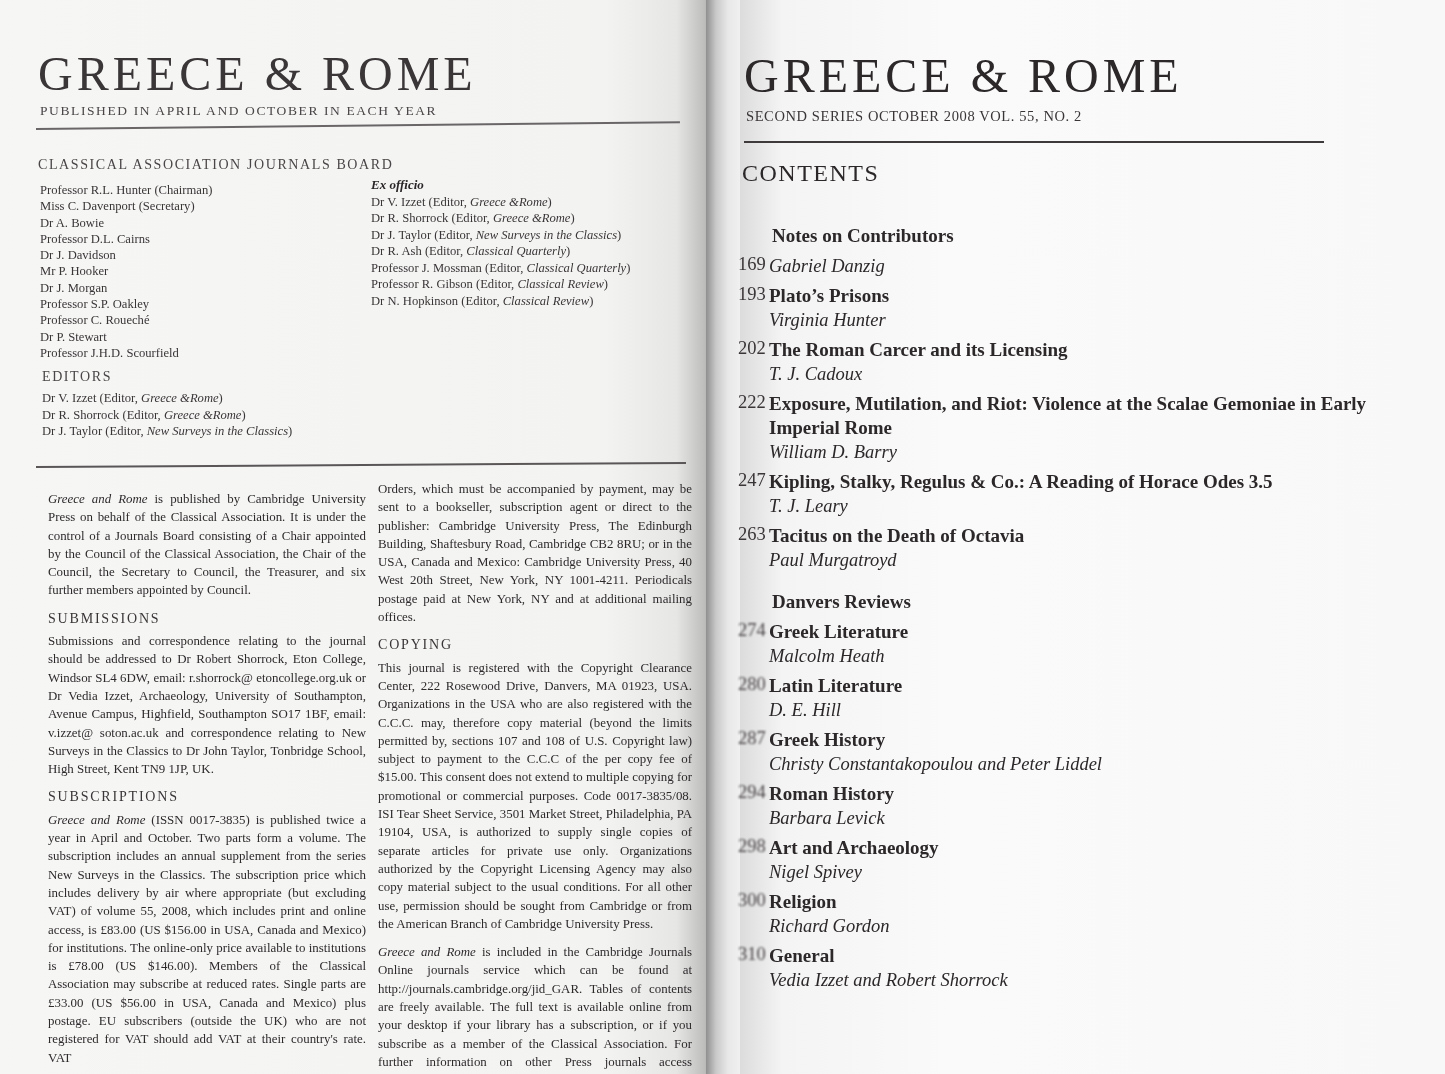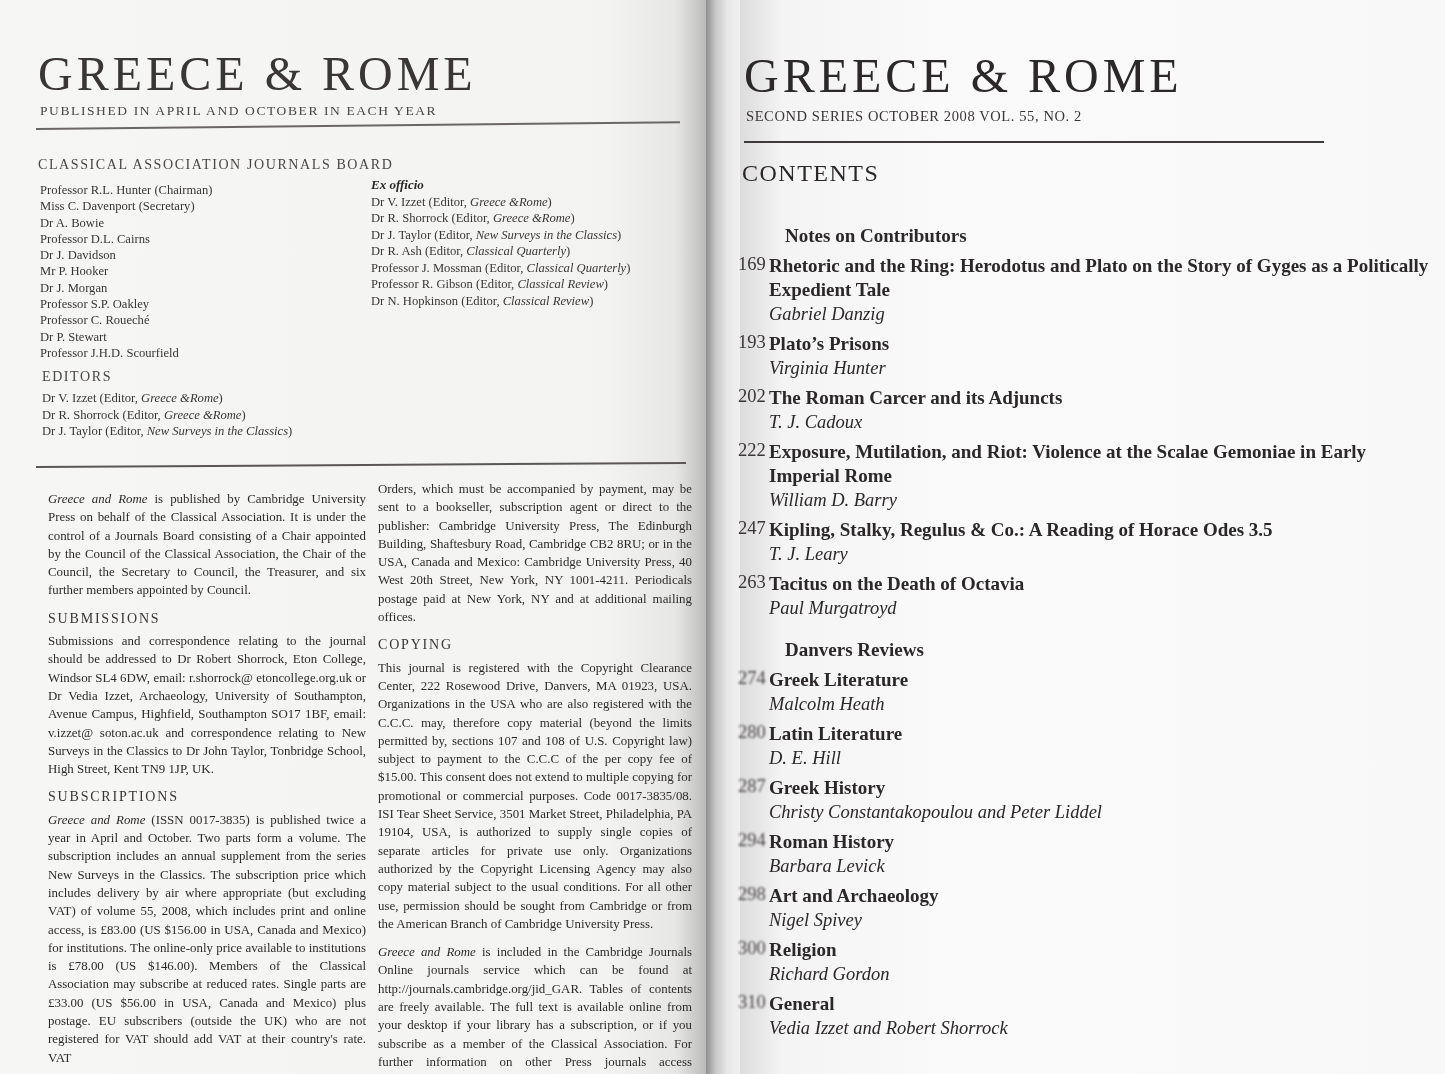--- a/index.html
+++ b/index.html
@@ -81,21 +81,21 @@
   }
   .toc { position: absolute; left: 0; top: 224px; width: 700px; }
   .toc-entry { position: relative; padding-left: 29px; }
   .toc-page {
     position: absolute; left: -2px; top: 0; width: 46px;
     font-size: 18.5px; color: #3a3537;
   }
   .toc-title { font-size: 19px; font-weight: bold; color: #2c282a; line-height: 24px; }
   .toc-author { font-size: 18.5px; font-style: italic; color: #2c282a; line-height: 24px; }
   .toc-gap { height: 6px; }
-  .toc-section-head { font-size: 19px; font-weight: bold; color: #2c282a; line-height: 24px; padding-left: 45px; margin-top: 12px; margin-bottom: 6px; }
+  .toc-section-head { font-size: 19px; font-weight: bold; color: #2c282a; line-height: 24px; padding-left: 32px; margin-top: 12px; margin-bottom: 6px; }
   .blurred .toc-page { filter: blur(0.9px); color: #4a4547; }
   .toc-title-italic { }
 </style>
 </head>
 <body>
 
 <div class="page-left">
   <div class="lt-title">GREECE &amp; ROME</div>
   <div class="lt-sub">PUBLISHED IN APRIL AND OCTOBER IN EACH YEAR</div>
   <div class="lt-rule-top"></div>
@@ -160,33 +160,32 @@
   <div class="rt-title">GREECE &amp; ROME</div>
   <div class="rt-sub">SECOND SERIES  OCTOBER 2008  VOL. 55, NO. 2</div>
   <div class="rt-rule"></div>
   <div class="contents-heading">CONTENTS</div>
 
   <div class="toc">
     <div class="toc-section-head" style="margin-top:0">Notes on Contributors</div>
     <div id="toc-articles">
         <div class="toc-entry">
           <span class="toc-page">169</span>
-          <div class="toc-title"><span>Rhetoric and the Ring: Herodotus and Plato on the Story of Gyges as a Politically Expedient Tale</span></div>
           <div class="toc-author">Gabriel Danzig</div>
         </div>
         <div class="toc-gap"></div>
         <div class="toc-entry">
           <span class="toc-page">193</span>
           <div class="toc-title"><span>Plato’s Prisons</span></div>
           <div class="toc-author">Virginia Hunter</div>
         </div>
         <div class="toc-gap"></div>
         <div class="toc-entry">
           <span class="toc-page">202</span>
-          <div class="toc-title"><span>The Roman </span><span class="toc-title-italic">Carcer</span><span> and its Adjuncts</span></div>
+          <div class="toc-title"><span>The Roman </span><span class="toc-title-italic">Carcer</span><span> and its Licensing</span></div>
           <div class="toc-author">T. J. Cadoux</div>
         </div>
         <div class="toc-gap"></div>
         <div class="toc-entry">
           <span class="toc-page">222</span>
           <div class="toc-title"><span>Exposure, Mutilation, and Riot: Violence at the </span><span class="toc-title-italic">Scalae Gemoniae</span><span> in Early Imperial Rome</span></div>
           <div class="toc-author">William D. Barry</div>
         </div>
         <div class="toc-gap"></div>
         <div class="toc-entry">

